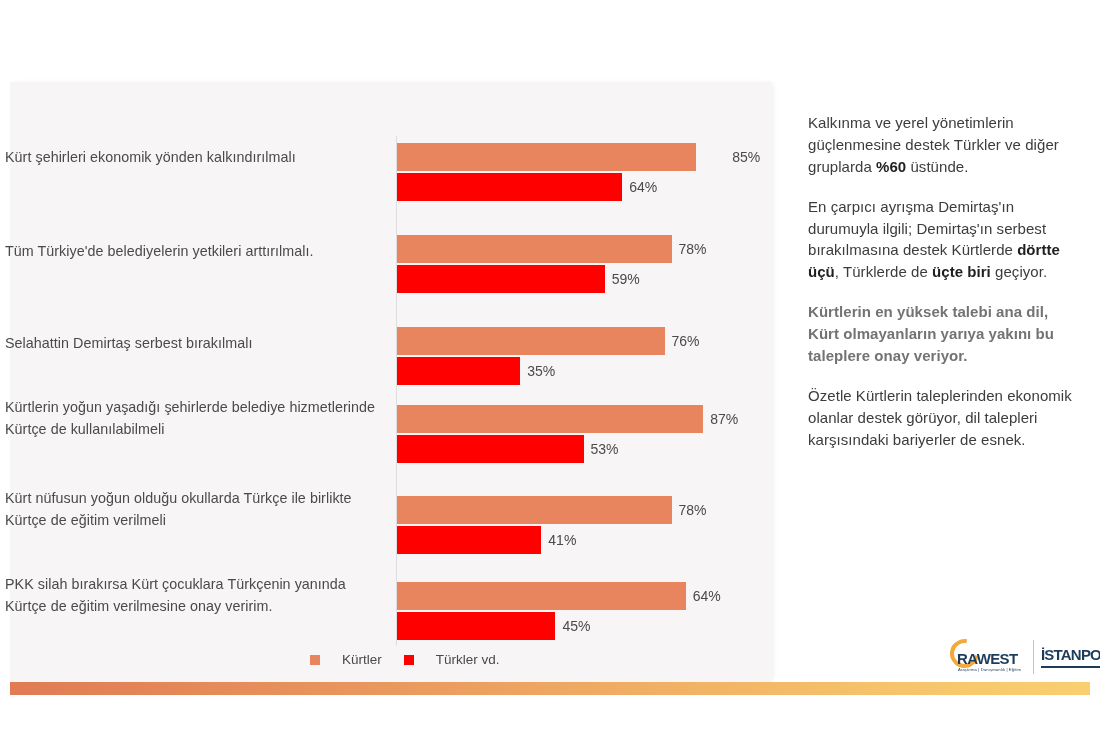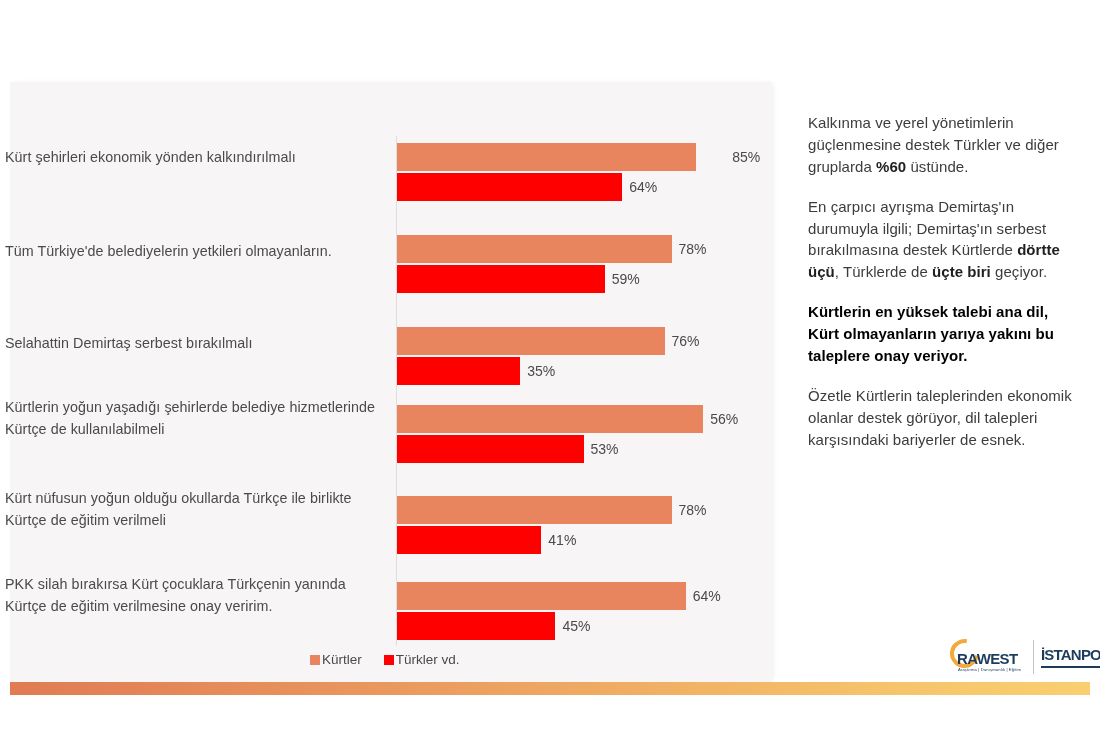--- a/index.html
+++ b/index.html
@@ -109,21 +109,21 @@
     position: absolute;
     left: 310px;
     top: 652px;
     display: flex;
     gap: 22px;
     align-items: center;
   }
   .legend-item {
     display: flex;
     align-items: center;
-    gap: 2px;
+    gap: 22px;
     font-size: 13.5px;
     color: #4a4a4a;
   }
   .legend-swatch {
     width: 10px; height: 10px;
     display: inline-block;
   }
 
   
   #text-column {
@@ -134,21 +134,21 @@
   }
   #text-column p {
     margin: 0 0 18px 0;
     font-size: 15px;
     line-height: 1.46;
     color: #3c3c3c;
     letter-spacing: 0.05px;
   }
   #text-column p.bold-para {
     font-weight: bold;
-    color: #000000;
+    color: #737373;
   }
   #text-column b { font-weight: bold; color: #1f1f1f; }
 
   
   #bottom-bar {
     position: absolute;
     left: 10px;
     top: 682px;
     width: 1080px;
     height: 13px;
@@ -225,42 +225,42 @@
       <div class="row" style="top: 139px;">
         <div class="row-label" style="left: 5px; right: auto; width: 380px; top: 8px;">Kürt şehirleri ekonomik yönden kalkındırılmalı</div>
         <div class="bars" style="width: 352px;">
           <div class="bar kurt" style="width: 299.2px; background: rgb(232, 133, 94);"></div>
           <div class="bar-value kurt" style="left: 299.2px; padding-left: 36px;">85%</div>
           <div class="bar turk" style="width: 225.28px; background: rgb(255, 0, 0);"></div>
           <div class="bar-value turk" style="left: 225.28px;">64%</div>
         </div>
       </div>
       <div class="row" style="top: 231px;">
-        <div class="row-label" style="left: 5px; right: auto; width: 380px; top: 10px;">Tüm Türkiye'de belediyelerin yetkileri olmayanların.</div>
+        <div class="row-label" style="left: 5px; right: auto; width: 380px; top: 10px;">Tüm Türkiye'de belediyelerin yetkileri arttırılmalı.</div>
         <div class="bars" style="width: 352px;">
           <div class="bar kurt" style="width: 274.56px; background: rgb(232, 133, 94);"></div>
           <div class="bar-value kurt" style="left: 274.56px;">78%</div>
           <div class="bar turk" style="width: 207.68px; background: rgb(255, 0, 0);"></div>
           <div class="bar-value turk" style="left: 207.68px;">59%</div>
         </div>
       </div>
       <div class="row" style="top: 323px;">
         <div class="row-label" style="left: 5px; right: auto; width: 380px; top: 10px;">Selahattin Demirtaş serbest bırakılmalı</div>
         <div class="bars" style="width: 352px;">
           <div class="bar kurt" style="width: 267.52px; background: rgb(232, 133, 94);"></div>
           <div class="bar-value kurt" style="left: 267.52px;">76%</div>
           <div class="bar turk" style="width: 123.2px; background: rgb(255, 0, 0);"></div>
           <div class="bar-value turk" style="left: 123.2px;">35%</div>
         </div>
       </div>
       <div class="row" style="top: 401px;">
         <div class="row-label" style="left: 5px; right: auto; width: 380px; top: -4px;">Kürtlerin yoğun yaşadığı şehirlerde belediye hizmetlerinde Kürtçe de kullanılabilmeli</div>
         <div class="bars" style="width: 352px;">
           <div class="bar kurt" style="width: 306.24px; background: rgb(232, 133, 94);"></div>
-          <div class="bar-value kurt" style="left: 306.24px;">56%</div>
+          <div class="bar-value kurt" style="left: 306.24px;">87%</div>
           <div class="bar turk" style="width: 186.56px; background: rgb(255, 0, 0);"></div>
           <div class="bar-value turk" style="left: 186.56px;">53%</div>
         </div>
       </div>
       <div class="row" style="top: 492px;">
         <div class="row-label" style="left: 5px; right: auto; width: 380px; top: -4px;">Kürt nüfusun yoğun olduğu okullarda Türkçe ile birlikte Kürtçe de eğitim verilmeli</div>
         <div class="bars" style="width: 352px;">
           <div class="bar kurt" style="width: 274.56px; background: rgb(232, 133, 94);"></div>
           <div class="bar-value kurt" style="left: 274.56px;">78%</div>
           <div class="bar turk" style="width: 144.32px; background: rgb(255, 0, 0);"></div>

